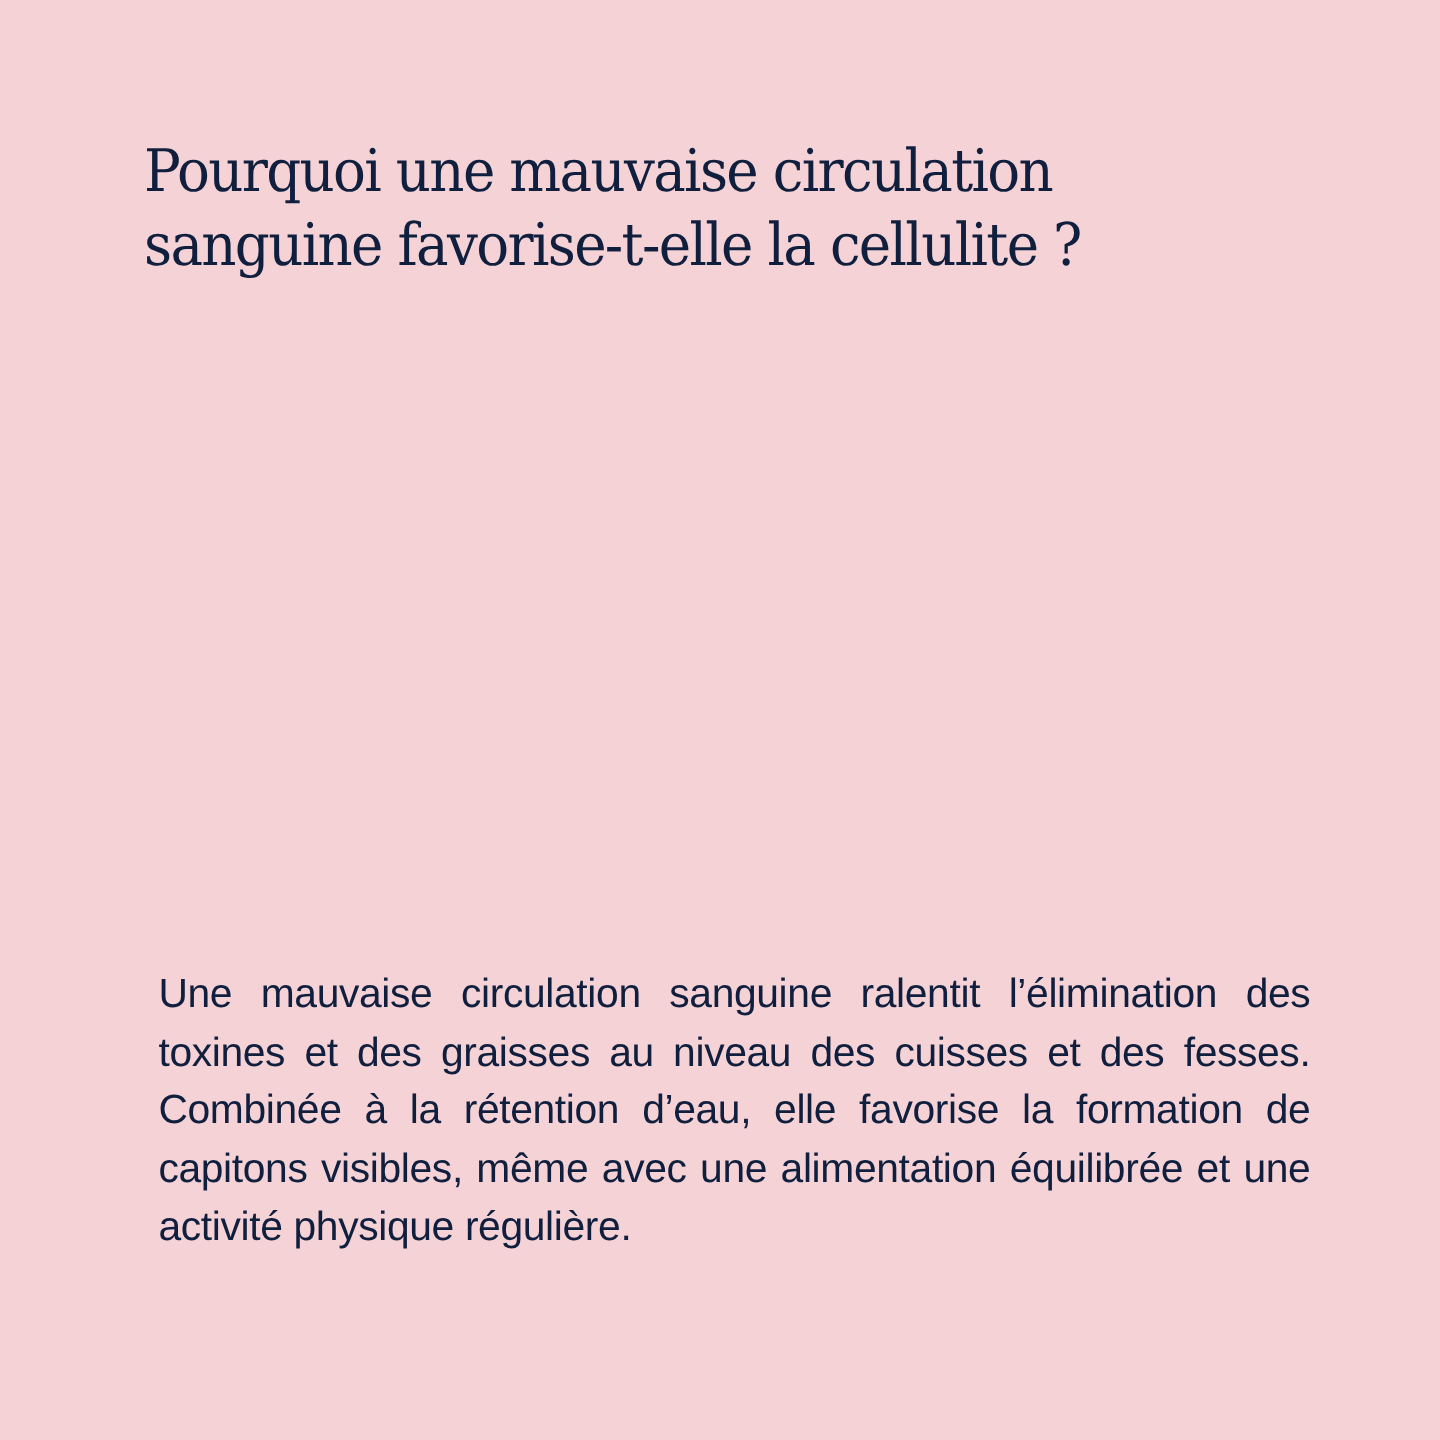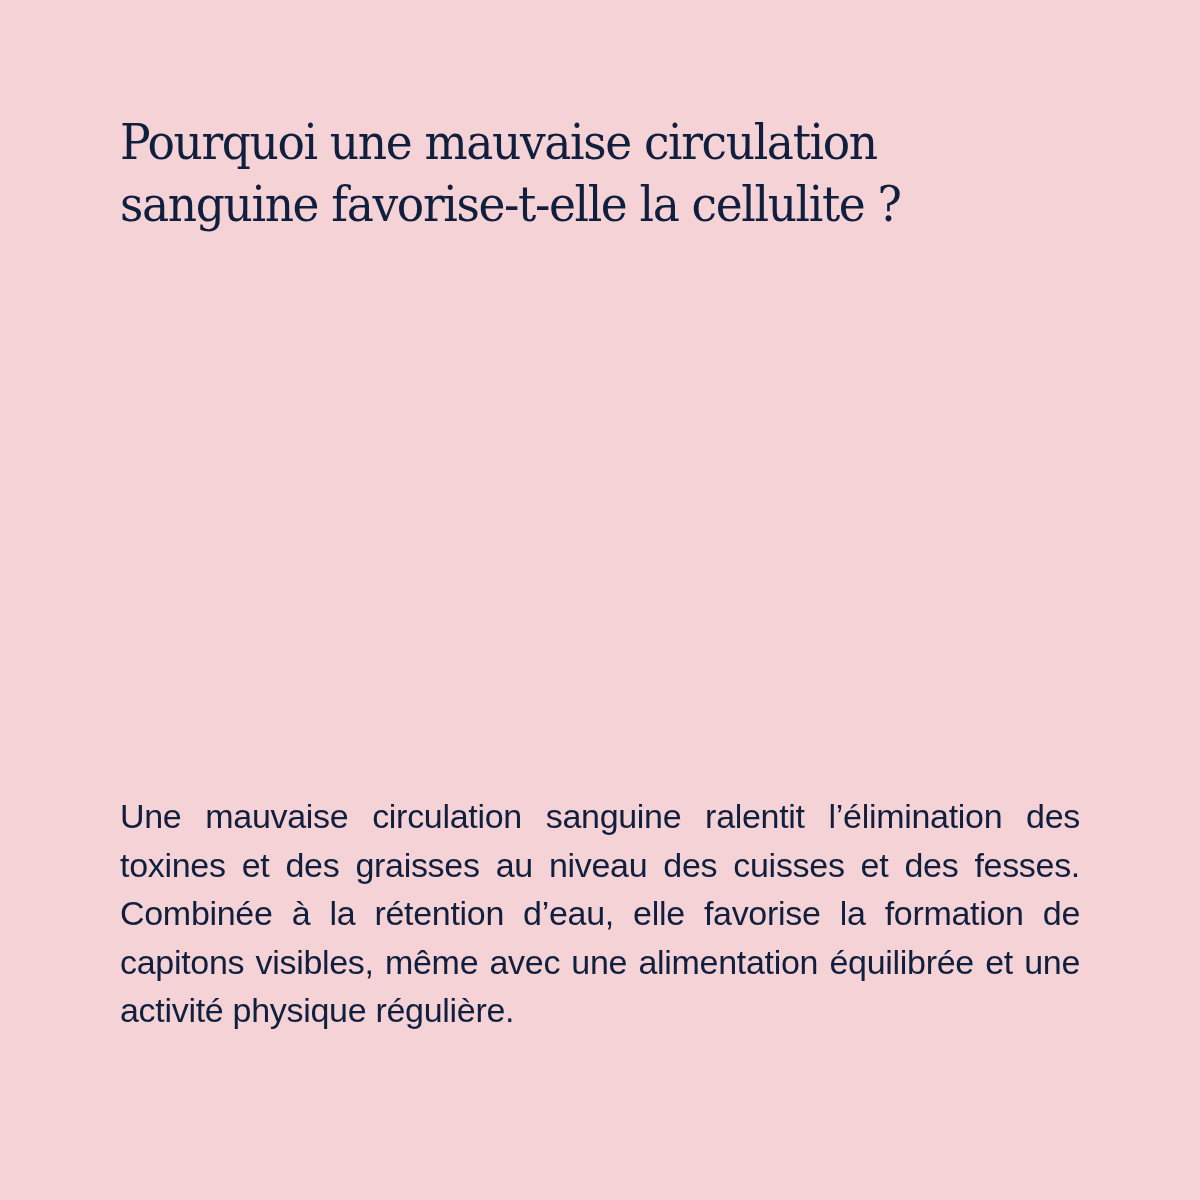--- a/index.html
+++ b/index.html
@@ -17,21 +17,21 @@
     margin:0;
     transform:scaleX(0.93); transform-origin:left top;
   }
   .title span { display:block; white-space:nowrap; }
   .body-text {
     position:absolute; left:120px; top:792px; width:960px;
     font-family:"Liberation Sans", sans-serif;
     font-size:34px; line-height:48.5px;
     color:#0F1F3D;
     text-align:justify;
-    margin:0;
+    margin:12px;
     letter-spacing:-0.3px;
   }
 </style>
 </head>
 <body>
 
 <h1 class="title">
   <span>Pourquoi une mauvaise circulation</span>
   <span>sanguine favorise-t-elle la cellulite ?</span>
 </h1>

